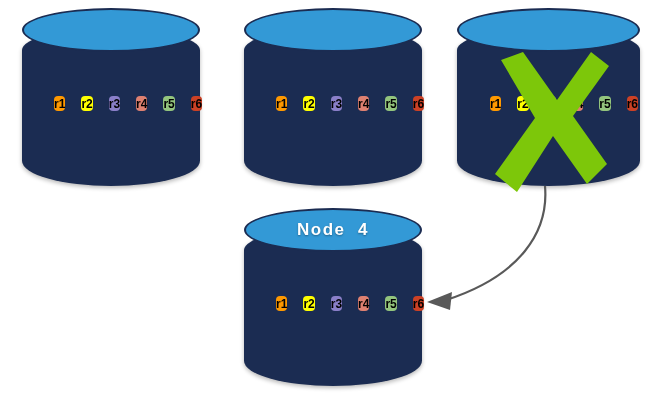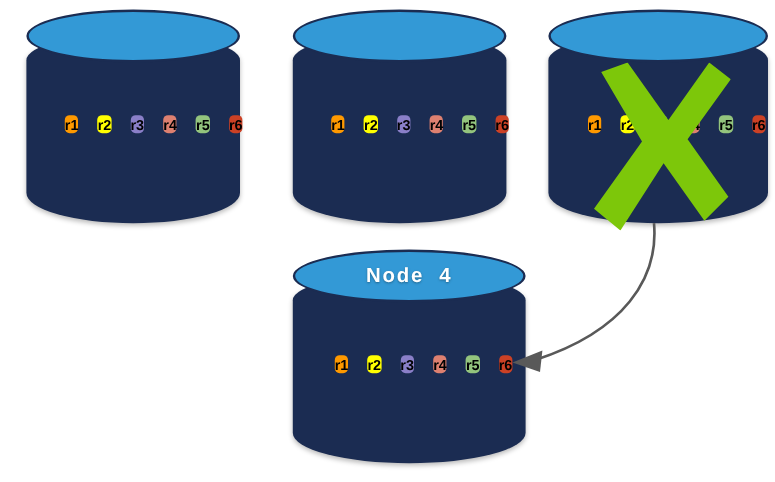--- a/index.html
+++ b/index.html
@@ -155,21 +155,21 @@
       <div class="row" style="background:#de8070;">r4</div>
       <div class="row" style="background:#93c47d;">r5</div>
       <div class="row" style="background:#cc4125;">r6</div>
     </div>
 
     <svg class="x-mark" width="116" height="140" viewBox="0 0 116 140" style="left:36px; top:44px;">
       <polygon points="8,8 30,0 64,48 98,0 116,14 80,64 114,112 94,132 60,84 24,140 2,122 42,66" fill="#7dc70a"></polygon>
     </svg>
   </div>
 
-  <div class="node" style="left:244px; top:208px; width:178px; height:178px;padding-left:16px;">
+  <div class="node" style="left:244px; top:208px; width:178px; height:178px;">
     <div class="body"></div>
     <div class="top"></div>
     <div class="top-label">Node  4</div>
     <div class="rows">
       <div class="row" style="background:#ff9900;">r1</div>
       <div class="row" style="background:#ffff00;">r2</div>
       <div class="row" style="background:#8a7fc8;">r3</div>
       <div class="row" style="background:#de8070;">r4</div>
       <div class="row" style="background:#93c47d;">r5</div>
       <div class="row" style="background:#cc4125;">r6</div>

